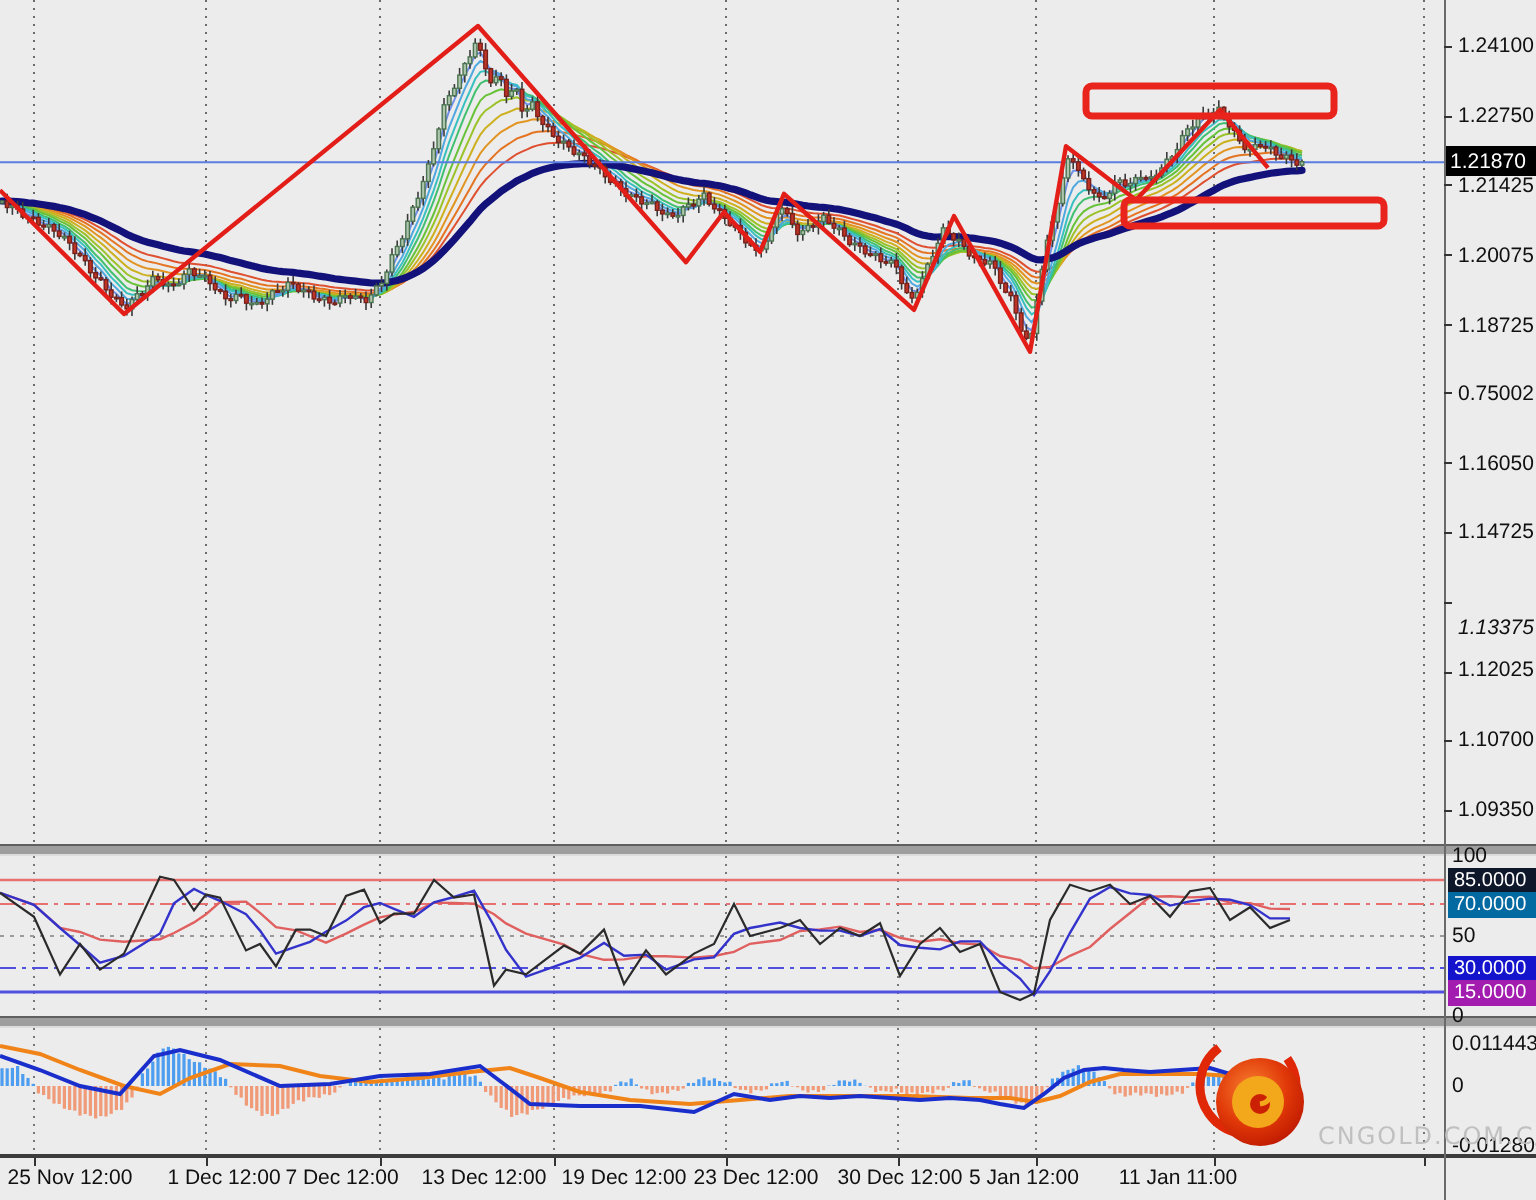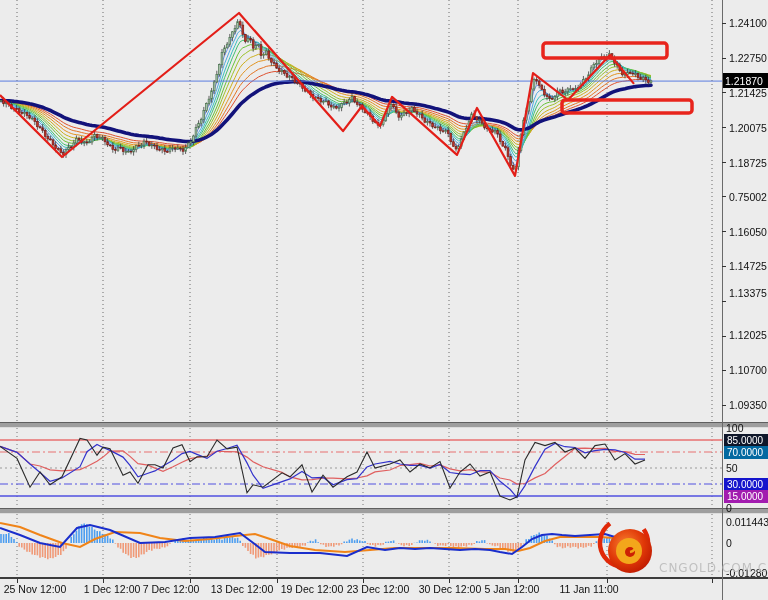--- a/index.html
+++ b/index.html
@@ -856,21 +856,21 @@
       <div class="scale-label" style="top: 121.591px;">1.20075</div>
       <div class="tick" style="top: 162.065px;"></div>
       <div class="scale-label" style="top: 156.565px;">1.18725</div>
       <div class="tick" style="top: 196.391px;"></div>
       <div class="scale-label" style="top: 190.891px;">0.75002</div>
       <div class="tick" style="top: 231.365px;"></div>
       <div class="scale-label" style="top: 225.865px;">1.16050</div>
       <div class="tick" style="top: 265.692px;"></div>
       <div class="scale-label" style="top: 260.192px;">1.14725</div>
       <div class="tick" style="top: 300.666px;"></div>
-      <div class="scale-label" style="top: 287px;">1.13375</div>
+      <div class="scale-label" style="top: 308px; font-style: italic;">1.13375</div>
       <div class="tick" style="top: 335.64px;"></div>
       <div class="scale-label" style="top: 329px;">1.12025</div>
       <div class="tick" style="top: 369.966px;"></div>
       <div class="scale-label" style="top: 364.466px;">1.10700</div>
       <div class="tick" style="top: 404.94px;"></div>
       <div class="scale-label" style="top: 399.44px;">1.09350</div>
       <div class="" id="cur-badge" style="top: 73.0881px;">1.21870</div>
       <div class="scale-label" style="top: 422px; left: 726px;">100</div>
       <div class="scale-label" style="top: 462px; left: 726px;">50</div>
       <div class="scale-label" style="top: 502px; left: 726px;">0</div>

